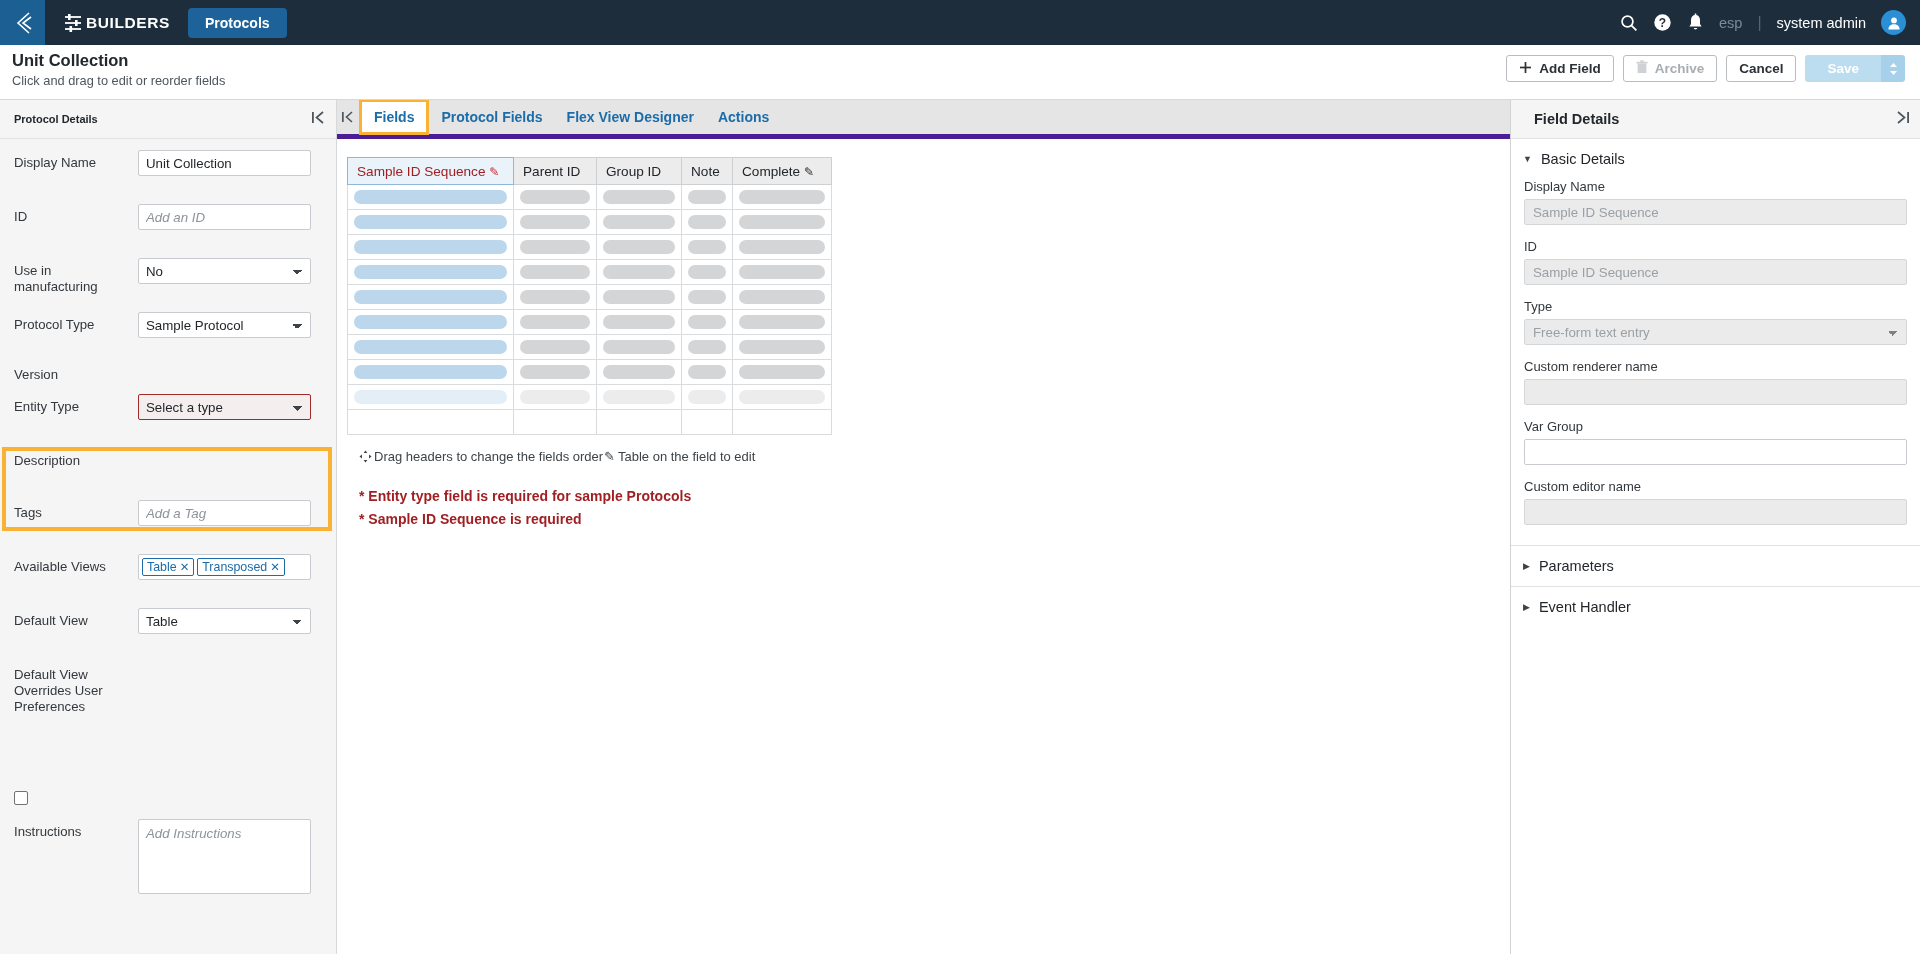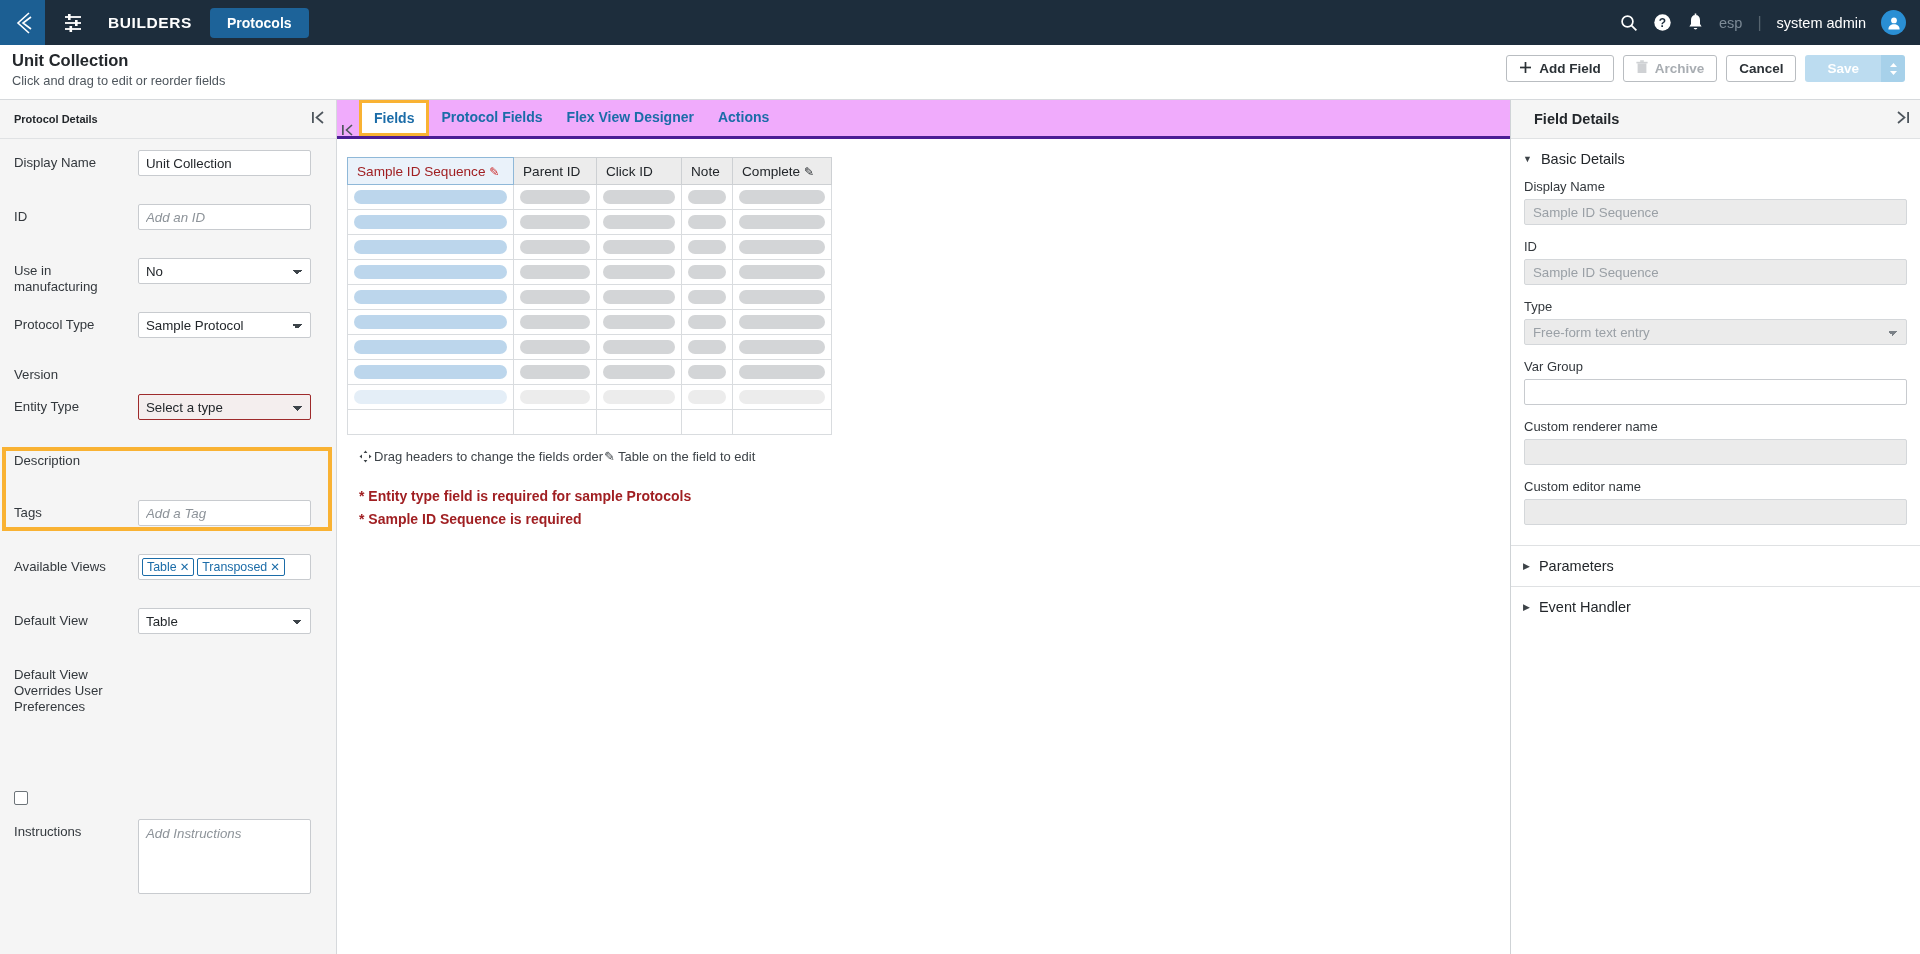--- a/index.html
+++ b/index.html
@@ -18,21 +18,21 @@
     position: relative;
   }
   .back-chevron-box {
     width: 45px; height: 45px;
     background: #1c5f93;
     display: flex; align-items: center; justify-content: center;
     cursor: pointer; flex: 0 0 45px;
   }
   .back-chevron-box svg { display: block; }
   .builders-group {
-    display: flex; align-items: center; gap: 24px;
+    display: flex; align-items: center; gap: 2px;
     margin-left: 17px;
     justify-content: flex-end;
   }
   .builders-icon { width: 22px; height: 22px; }
   .builders-text {
     color: #ffffff; font-size: 15.5px; font-weight: bold;
     letter-spacing: 0.6px;
   }
   .protocols-pill {
     margin-left: 18px;
@@ -217,23 +217,23 @@
 
   
   .center-panel {
     flex: 1;
     background: #ffffff;
     position: relative;
     overflow: hidden;
   }
   .tabbar {
     height: 39px;
-    background: #f0abfc;
-    border-bottom: 3px solid #4c1d95;
-    display: flex; align-items: flex-end;
+    background: #e5e5e5;
+    border-bottom: 5px solid #4c1d95;
+    display: flex; align-items: center;
     position: relative;
   }
   .tab {
     font-size: 14px; font-weight: bold; color: #1b6ca8;
     padding: 0 12px;
     height: 39px; display: flex; align-items: center;
     cursor: pointer;
   }
   .tab.active {
     background: #ffffff;
@@ -552,21 +552,21 @@
         <thead>
           <tr>
             <th class="first" style="width:166px">
               <span>Sample ID Sequence</span>
               <span class="pencil">✎</span>
             </th>
             <th style="width:83px">
               <span>Parent ID</span>
             </th>
             <th style="width:85px">
-              <span>Click ID</span>
+              <span>Group ID</span>
             </th>
             <th style="width:51px">
               <span>Note</span>
             </th>
             <th style="width:99px">
               <span>Complete</span>
               <span class="pencil dark">✎</span>
             </th>
           </tr>
         </thead>
@@ -777,27 +777,27 @@
       <div class="rlabel">ID</div>
       <input class="rinp" placeholder="Sample ID Sequence" style="">
     </div>
 
     <div class="rfield">
       <div class="rlabel">Type</div>
       <select class="rsel"><option>Free-form text entry</option></select>
     </div>
 
     <div class="rfield">
+      <div class="rlabel">Custom renderer name</div>
+      <input class="rinp" style="">
+    </div>
+
+    <div class="rfield">
       <div class="rlabel">Var Group</div>
       <input class="rinp white" style="">
-    </div>
-
-    <div class="rfield">
-      <div class="rlabel">Custom renderer name</div>
-      <input class="rinp" style="">
     </div>
 
     <div class="rfield" style="margin-bottom:20px;">
       <div class="rlabel">Custom editor name</div>
       <input class="rinp" style="">
     </div>
 
     <div class="accordion-head bordered">
       <span class="acc-caret">▶</span>
       <span class="acc-title">Parameters</span>

